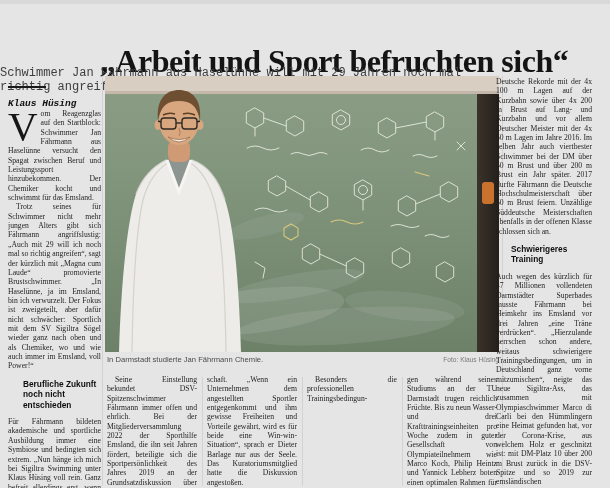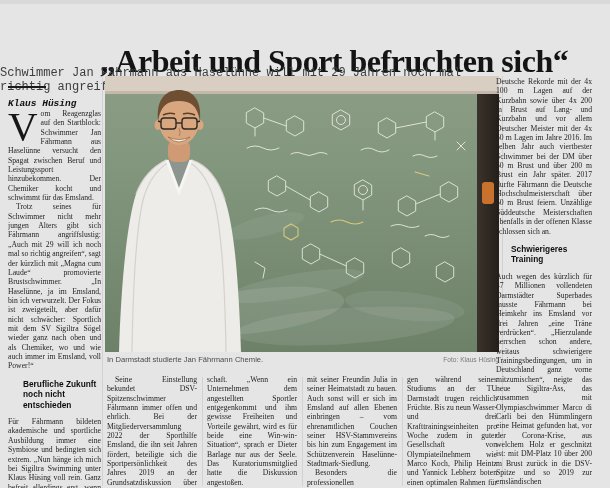--- a/index.html
+++ b/index.html
@@ -206,21 +206,20 @@
   <div class="credit">Foto: Klaus Hüsing</div>
 
   <div class="bodycol bcol bcol1">
     <p class="indent">Seine Einstellung bekundet DSV-Spitzenschwimmer Fährmann immer offen und ehrlich. Bei der Mitgliederversammlung 2022 der Sporthilfe Emsland, die ihn seit Jahren fördert, beteiligte sich die Sportpersönlichkeit des Jahres 2019 an der Grundsatzdiskussion über ein verbessertes Zusammenspiel von Sport und Wirt-</p>
   </div>
   <div class="bodycol bcol bcol2">
     <p>schaft. „Wenn ein Unternehmen dem angestellten Sportler entgegenkommt und ihm gewisse Freiheiten und Vorteile gewährt, wird es für beide eine Win-win-Situation“, sprach er Dieter Barlage nur aus der Seele. Das Kuratoriumsmitglied hatte die Diskussion angestoßen.</p>
     <p class="indent">Zeitnah plant Fährmann</p>
   </div>
   <div class="bodycol bcol bcol3">
-    <p>mit seiner Freundin Julia in seiner Heimatstadt zu bauen. Auch sonst will er sich im Emsland auf allen Ebenen einbringen – vom ehrenamtlichen Couchen seiner HSV-Stammvereins bis hin zum Engagement im Schützenverein Haselünne-Stadtmark-Siedlung.</p>
     <p class="indent">Besonders die professionellen Trainingsbedingun-</p>
   </div>
   <div class="bodycol bcol bcol4">
     <p>gen während seines Studiums an der TU Darmstadt trugen reichlich Früchte. Bis zu neun Wasser- und drei Krafttrainingseinheiten pro Woche zudem in guter Gesellschaft von Olympiateilnehmern wie Marco Koch, Philip Heintz und Yannick Lebherz boten einen optimalen Rahmen für die starke Leistungsentwicklung:</p>
   </div>
 
   <div class="bodycol col-right">
     <p>Deutsche Rekorde mit der 4x 100 m Lagen auf der Kurzbahn sowie über 4x 200 m Brust auf Lang- und Kurzbahn und vor allem Deutscher Meister mit der 4x 50 m Lagen im Jahre 2016. Im selben Jahr auch viertbester Schwimmer bei der DM über 50 m Brust und über 200 m Brust ein Jahr später. 2017 durfte Fährmann die Deutsche Hochschulmeisterschaft über 50 m Brust feiern. Unzählige Süddeutsche Meisterschaften ebenfalls in der offenen Klasse schlossen sich an.</p>
     <h3 class="crosshead">Schwierigeres Training</h3>
     <p>Auch wegen des kürzlich für 47 Millionen vollendeten Darmstädter Superbades musste Fährmann bei Heimkehr ins Emsland vor drei Jahren „eine Träne verdrücken“. „Hierzulande herrschen schon andere, weitaus schwierigere Trainingsbedingungen, um in Deutschland ganz vorne mitzumischen“, neigte das neue Sigiltra-Ass, das zusammen mit Olympiaschwimmer Marco di Carli bei den Hümmlingern eine Heimat gefunden hat, vor der Corona-Krise, aus welchem Holz er geschnitzt ist: mit DM-Platz 10 über 200 m Brust zurück in die DSV-Spitze und so 2019 zur emsländischen Sportpersönlichkeit gewählt.</p>

